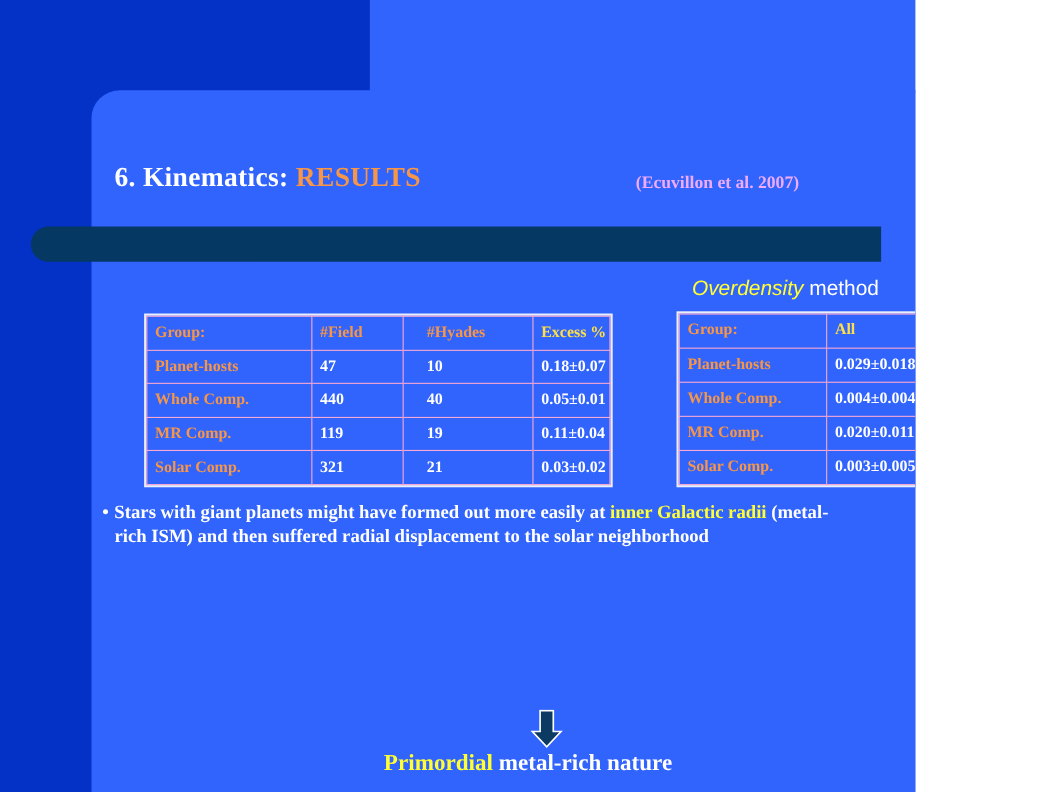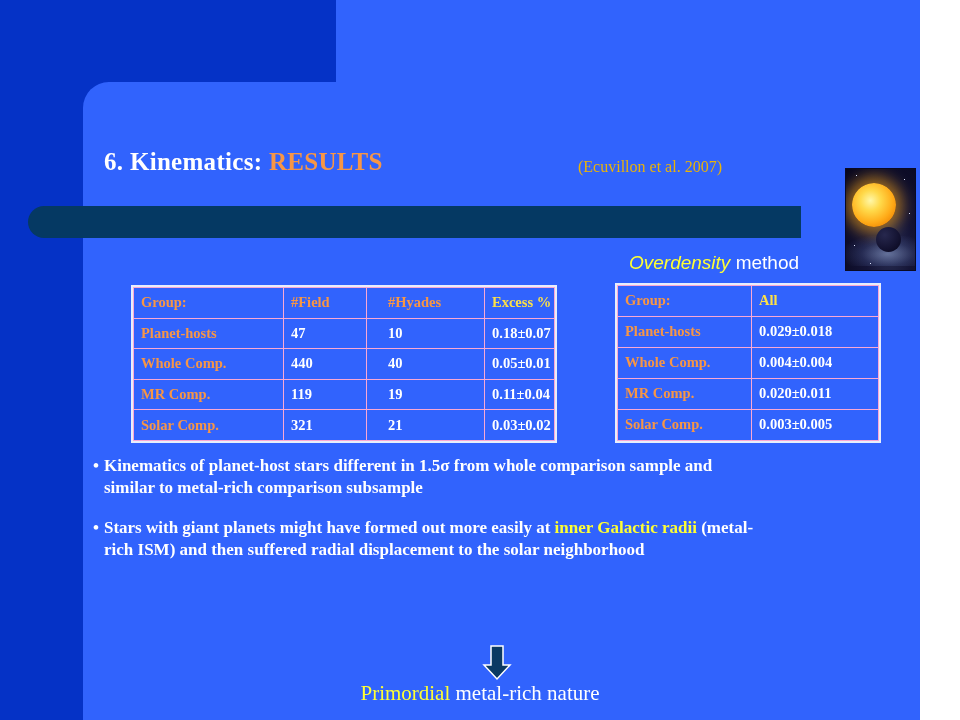--- a/index.html
+++ b/index.html
@@ -2,21 +2,21 @@
 <html><head>
 <meta charset="utf-8">
 <style>
   html, body {
     margin: 0;
     padding: 0;
     background: #ffffff;
   }
   #slide {
     position: relative;
-    width: 920px;
+    width: 832px;
     height: 720px;
     overflow: hidden;
     background: #0532c6;
     font-family: "Liberation Serif", serif;
   }
   
   .panel-main {
     position: absolute;
     left: 83px;
     top: 82px;
@@ -82,22 +82,22 @@
     letter-spacing: 0.3px;
   }
   .slide-title .accent {
     color: #f79646;
   }
   .citation {
     position: absolute;
     left: 578px;
     top: 158px;
     font-size: 16px;
-    font-weight: normal;
-    color: #eab308;
+    font-weight: bold;
+    color: #f0abfc;
     white-space: nowrap;
   }
 
   
   .art {
     position: absolute;
     left: 845px;
     top: 168px;
     width: 71px;
     height: 103px;
@@ -208,21 +208,21 @@
     width: 32px;
     height: 36px;
   }
   .conclusion {
     position: absolute;
     left: 0;
     top: 681px;
     width: 960px;
     text-align: center;
     font-size: 21px;
-    font-weight: normal;
+    font-weight: bold;
     color: #ffffff;
     white-space: nowrap;
   }
   .conclusion .hl { color: #ffff33; }
 </style>
 </head>
 <body>
 
 <div id="slide">
 
@@ -316,24 +316,20 @@
           <td class="grp">Solar Comp.</td>
           <td>0.003±0.005</td>
         </tr>
       </tbody>
     </table>
   </div>
 
   <div class="bullets">
 
 
-    <div class="bullet">
-      <span class="dot">•</span><span>Kinematics of planet-host stars different in 1.5σ from whole comparison sample and</span>
-      <div style="padding-left:11px;"><span>similar to metal-rich comparison subsample</span></div>
-    </div>
 
     <div class="bullet">
       <span class="dot">•</span><span>Stars with giant planets might have formed out more easily at </span><span class="hl">inner Galactic radii</span><span> (metal-</span>
       <div style="padding-left:11px;"><span>rich ISM) and then suffered radial displacement to the solar neighborhood</span></div>
     </div>
 
   </div>
 
   <svg class="arrow" viewBox="0 0 32 36">
     <polygon points="10,1 22,1 22,20 29,20 16,34 3,20 10,20" fill="#0b3a63" stroke="#ffffff" stroke-width="1.5"></polygon>

